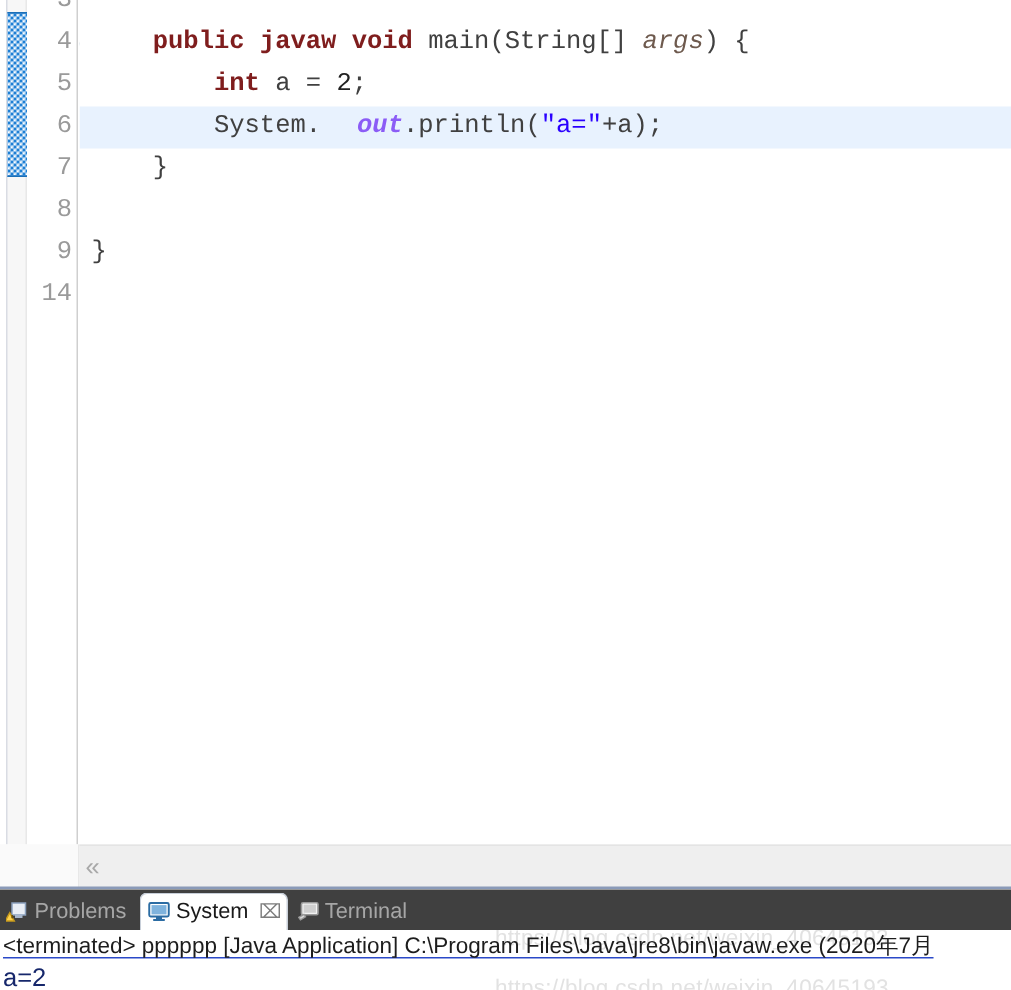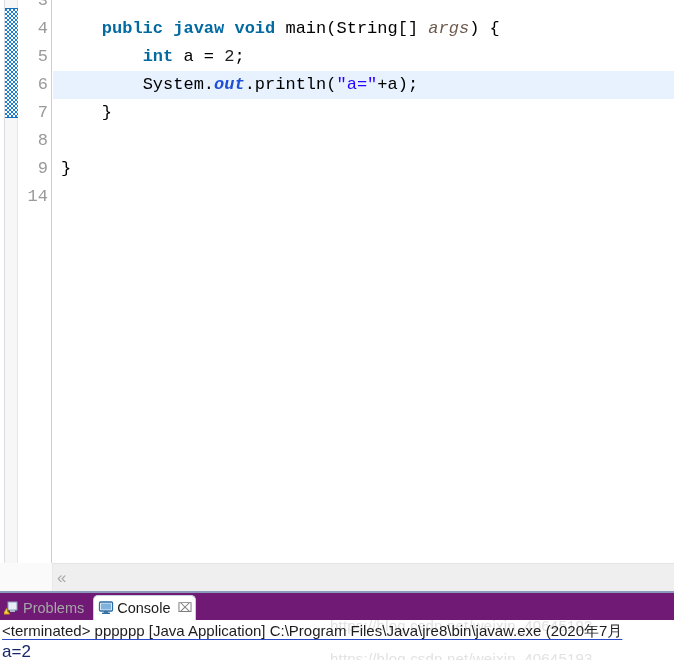--- a/index.html
+++ b/index.html
@@ -126,26 +126,26 @@
     font-family: "Liberation Mono", monospace;
     font-size: 17px;
     color: #000000;
     padding-left: 8px;
     box-sizing: border-box;
   }
   .cl.hl {
     background: #e8f2fe;
     width: 674px;
   }
-  .kw   { color: #0369a1; font-weight: bold; }
-  .typ  { color: #000000; }
+  .kw   { color: #7f1d1d; font-weight: bold; }
+  .typ  { color: #404040; }
   .plain{ color: #3c3c3c; }
   .param{ color: #6e5a4e; font-style: italic; }
   .str  { color: #2a00ff; }
-  .fld  { color: #1d4ed8; font-weight: bold; font-style: italic; }
+  .fld  { color: #8b5cf6; font-weight: bold; font-style: italic; margin-left: 24px; }
   .num  { color: #222222; }
 
   
   .hscroll {
     position: absolute;
     left: 0; top: 563px;
     width: 674px;
     height: 30px;
     background: #fafafa;
     box-sizing: border-box;
@@ -189,21 +189,21 @@
     left: 0; top: 593px;
     width: 674px;
     height: 67px;
     background: #ffffff;
   }
   .tabbar {
     position: absolute;
     left: 0; top: 0;
     width: 674px;
     height: 27px;
-    background: #701a75;
+    background: #404040;
     white-space: nowrap;
     overflow: hidden;
   }
   .tab {
     display: inline-flex;
     align-items: center;
     height: 25px;
     margin-top: 2px;
     padding: 0 5px 0 4px;
     font-size: 14.5px;
@@ -339,22 +339,29 @@
               <rect x="3.6" y="10" width="1" height="2.2" fill="#6b4e00"></rect>
             </svg></span>
           <span class="lbl">Problems</span>
         </div><div class="tab active">
           <span class="ic"><svg width="16" height="16" viewBox="0 0 16 16">
               <rect x="1.5" y="2" width="13" height="9" rx="1" fill="#ffffff" stroke="#2b6ca3" stroke-width="1.3"></rect>
               <rect x="3" y="3.4" width="10" height="6.2" fill="#7fb3dd"></rect>
               <rect x="6" y="11.2" width="4" height="1.6" fill="#2b6ca3"></rect>
               <rect x="4" y="12.6" width="8" height="1.4" rx="0.6" fill="#2b6ca3"></rect>
             </svg></span>
-          <span class="lbl">Console</span>
+          <span class="lbl">System</span>
           <span class="closer">⌧</span>
+        </div><div class="tab">
+          <span class="ic"><svg width="16" height="16" viewBox="0 0 16 16">
+              <rect x="3" y="1.8" width="11" height="8" rx="1" fill="#f2f2f2" stroke="#9a9a9a" stroke-width="1.1"></rect>
+              <rect x="4.4" y="3.1" width="8.2" height="5.4" fill="#cfcfcf"></rect>
+              <path d="M1.2 11.6 l3.4 -2 l1.1 1.6 l-3.4 2 z" fill="#d8d8d8" stroke="#9a9a9a" stroke-width="0.9"></path>
+            </svg></span>
+          <span class="lbl">Terminal</span>
         </div></div>
 
     <div class="console-body">
       <span class="watermark lower">https://blog.csdn.net/weixin_40645193</span>
       <div class="term-line">&lt;terminated&gt; pppppp [Java Application] C:\Program Files\Java\jre8\bin\javaw.exe (2020年7月</div>
       <span class="watermark">https://blog.csdn.net/weixin_40645193</span>
       <div class="out-line">a=2</div>
     </div>
   </div>
 

